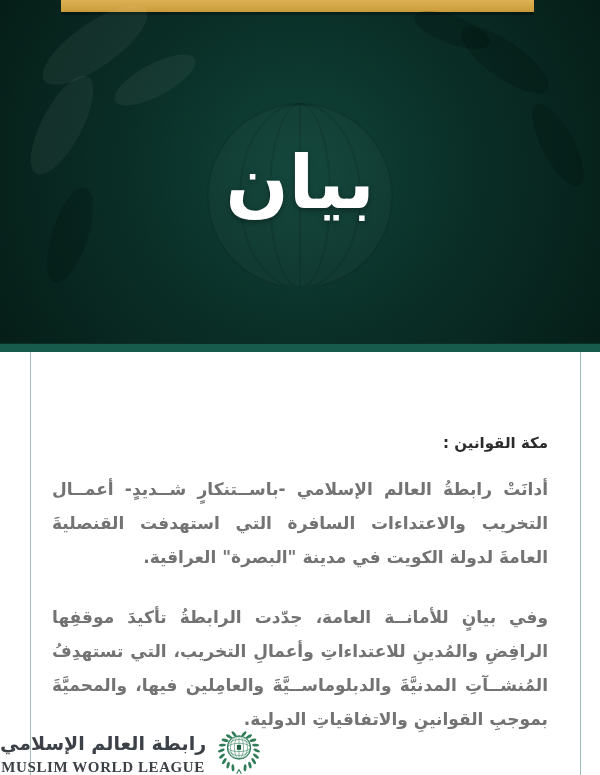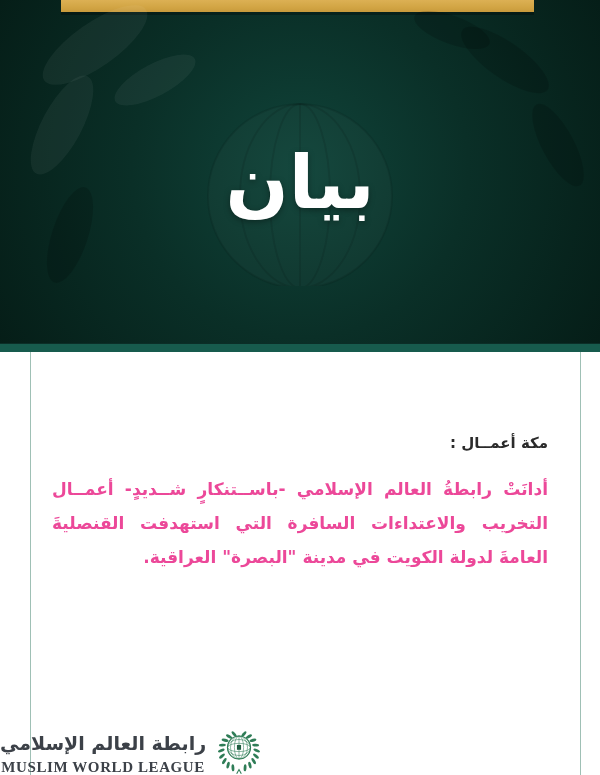--- a/index.html
+++ b/index.html
@@ -66,21 +66,21 @@
   .dateline{
     font-size:15px;
     font-weight:bold;
     color:#2b2b2b;
     margin:0 0 20px 0;
     text-align:right;
   }
   .para{
     font-size:17px;
     font-weight:bold;
-    color:#ec4899;
+    color:#737373;
     line-height:34px;
     text-align:justify;
     margin:0 0 26px 0;
   }
 
   
   .logo-block{
     position:absolute;
     top:375px;left:0;width:600px;
     display:flex;
@@ -149,24 +149,25 @@
 
     <div class="teal-strip"></div>
   </div>
 
   <div class="doc-body">
 
     <div class="frame-line left"></div>
     <div class="frame-line right"></div>
 
     <div class="content">
-      <p class="dateline">مكة أعمــال :</p>
+      <p class="dateline">مكة القوانين :</p>
 
       <p class="para">أدانَتْ رابطةُ العالم الإسلامي -باســتنكارٍ شــديدٍ- أعمــال التخريب والاعتداءات السافرة التي استهدفت القنصليةَ العامةَ لدولة الكويت في مدينة "البصرة" العراقية.</p>
 
+      <p class="para">وفي بيانٍ للأمانــة العامة، جدّدت الرابطةُ تأكيدَ موقفِها الرافِضِ والمُدينِ للاعتداءاتِ وأعمالِ التخريب، التي تستهدِفُ المُنشــآتِ المدنيَّةَ والدبلوماســيَّةَ والعامِلين فيها، والمحميَّةَ بموجبِ القوانينِ والاتفاقياتِ الدولية.</p>
     </div>
 
     <div class="logo-block">
       <div class="logo-text">
         <div class="logo-arabic">رابطة العالم الإسلامي</div>
         <div class="logo-english">MUSLIM WORLD LEAGUE</div>
       </div>
 
       <svg class="emblem" viewBox="0 0 100 112" xmlns="http://www.w3.org/2000/svg" aria-hidden="true">
         <defs>

